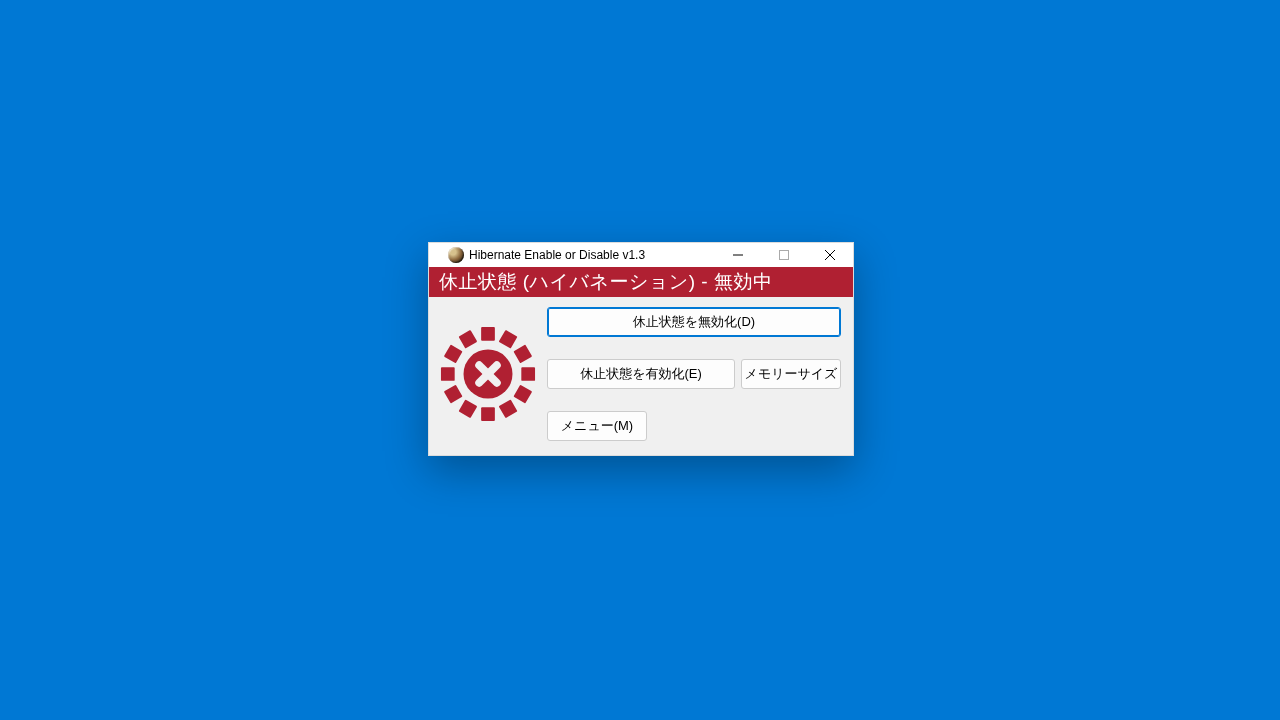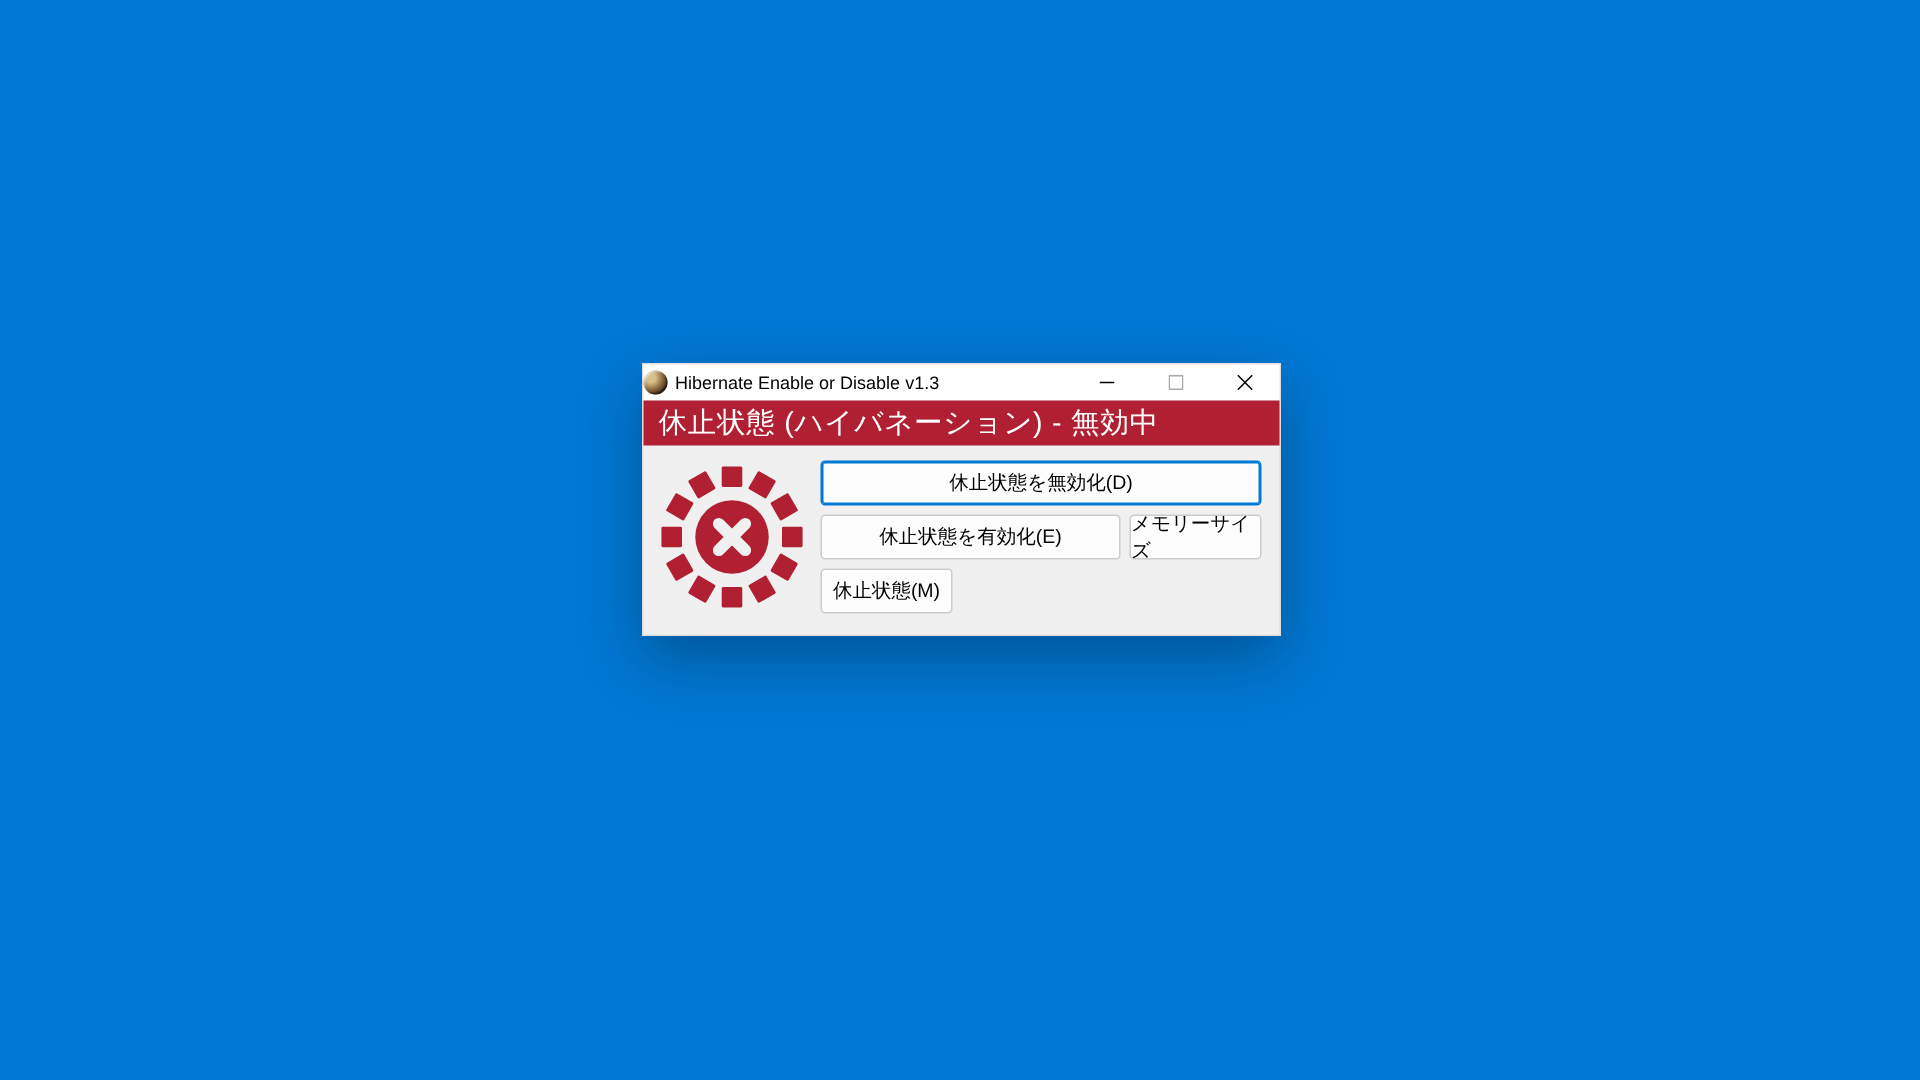--- a/index.html
+++ b/index.html
@@ -18,21 +18,21 @@
       width: 426px;
       background: #f0f0f0;
       border: 1px solid #dcdcdc;
       box-shadow: 0 15px 40px rgba(0,0,0,0.3);
     }
     .titlebar {
       height: 24px;
       background: #fff;
       display: flex;
       align-items: center;
-      padding-left: 0;
+      padding-left: 19px;
     }
     .app-icon {
       width: 16px;
       height: 16px;
       border-radius: 50%;
       background: radial-gradient(circle at 5px 5px, #d6c18d 3px, #8a663c 8px, #3a2b18 12px);
       box-shadow: inset -1px -1px 1px rgba(0,0,0,0.5), inset 1px 1px 1px rgba(255,255,255,0.5);
       margin-right: 5px;
       flex-shrink: 0;
     }
@@ -72,42 +72,42 @@
       width: 98px;
       display: flex;
       align-items: center;
       justify-content: center;
       flex-shrink: 0;
     }
     .buttons-col {
       flex-grow: 1;
       display: flex;
       flex-direction: column;
-      gap: 6px;
+      gap: 22px;
     }
     .btn-row { display: flex; gap: 6px; }
     .btn {
       background: #fdfdfd;
       border: 1px solid #ccc;
       border-radius: 3px;
       height: 30px;
       display: flex;
       align-items: center;
       justify-content: center;
       font-size: 13px;
       color: #000;
       cursor: default;
     }
     .btn.primary {
       border: 1px solid #0078d4;
       box-shadow: inset 0 0 0 1px #0078d4;
     }
     .btn.wide { width: 100%; }
     .btn.mid { flex: 1; }
-    .btn.narrow { width: 88px; flex-shrink: 0; }
+    .btn.narrow { width: 100px; flex-shrink: 0; }
   </style>
 </head>
 <body>
 
 <div class="window">
   <div class="titlebar">
     <span class="app-icon"></span>
     <span class="title">Hibernate Enable or Disable v1.3</span>
     <div class="win-controls">
       <div class="win-btn">
@@ -185,17 +185,17 @@
       </svg>
     </div>
 
     <div class="buttons-col">
       <div class="btn primary wide">休止状態を無効化(D)</div>
       <div class="btn-row">
         <div class="btn mid">休止状態を有効化(E)</div>
         <div class="btn narrow">メモリーサイズ</div>
       </div>
       <div class="btn-row">
-        <div class="btn narrow">休止状態(M)</div>
+        <div class="btn narrow">メニュー(M)</div>
       </div>
     </div>
   </div>
 </div>
 
 </body></html>

